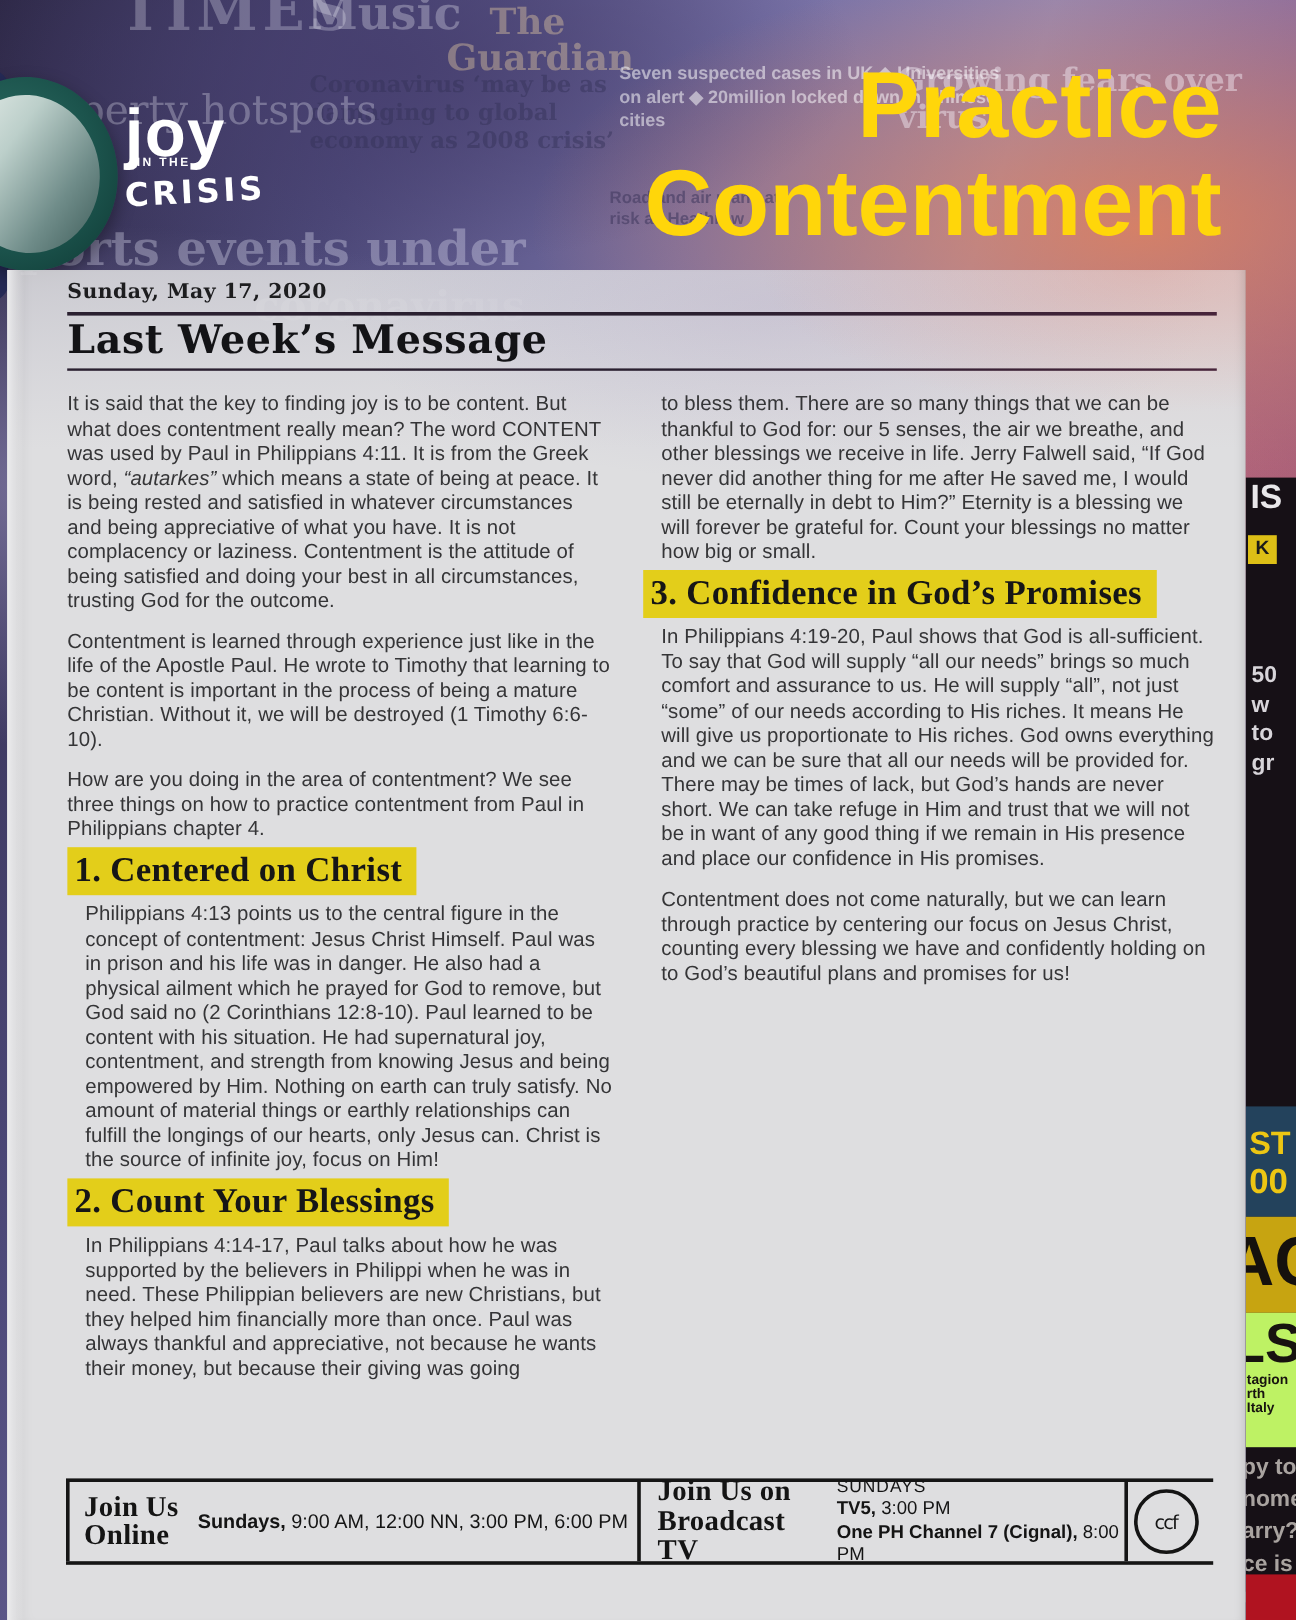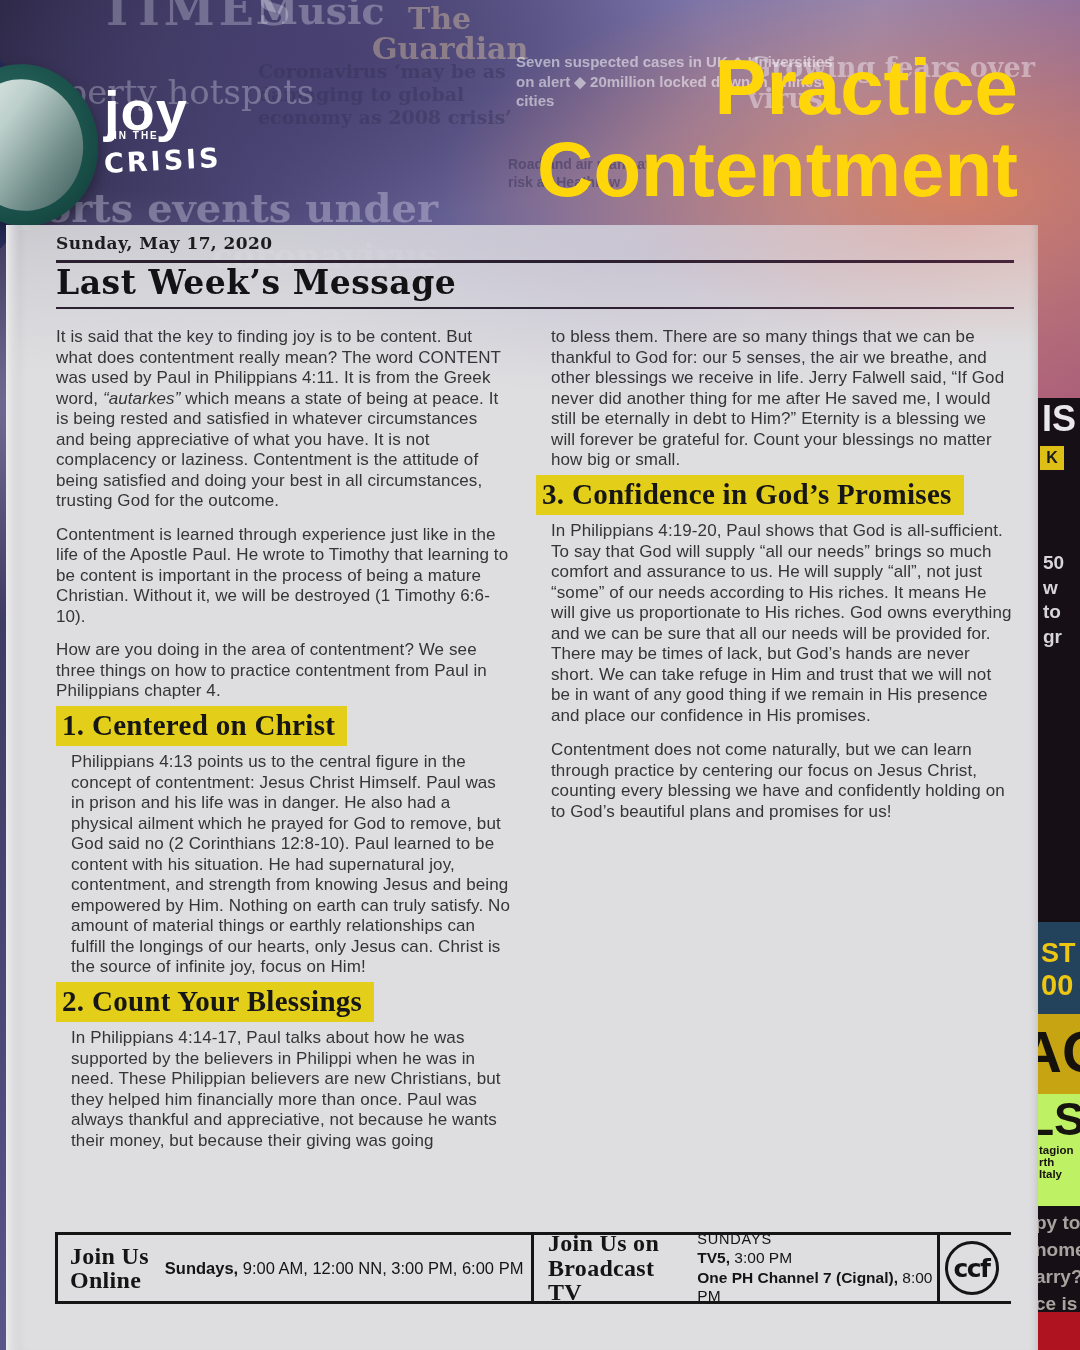--- a/index.html
+++ b/index.html
@@ -96,26 +96,26 @@
   .fb-icon { width: 19px; height: 19px; background: #141414; color: #dedee0; border-radius: 4px;
     font-family: "Liberation Serif", serif; font-weight: 700; font-size: 16px; line-height: 19px; text-align: center; }
   .yt-icon { width: 27px; height: 19px; background: #141414; border-radius: 5px; position: relative; }
   .yt-icon::after { content: ""; position: absolute; left: 10px; top: 5px; border-left: 8px solid #dedee0;
     border-top: 4.5px solid transparent; border-bottom: 4.5px solid transparent; }
   .yt-word { font-weight: 800; font-size: 16px; letter-spacing: -0.5px; margin-right: 2px; }
   .tv-days { font-weight: 400; font-size: 14.5px; letter-spacing: 0.8px; }
   .tv-line { font-size: 15.5px; margin-top: 2px; }
   .ccf-logo { width: 54px; height: 54px; border: 3.5px solid #141414; border-radius: 50%;
     display: flex; align-items: center; justify-content: center;
-    font-weight: 700; font-size: 25px; letter-spacing: -1.5px; font-family: "DejaVu Sans", sans-serif; }
+    font-weight: 400; font-size: 16px; letter-spacing: -1.5px; font-family: "DejaVu Sans", sans-serif; }
 
   
   .strip { position: absolute; left: 1038px; top: 398px; width: 42px; bottom: 0; background: #161016; overflow: hidden; }
   .strip div, .strip span { position: absolute; font-family: "Liberation Sans", sans-serif; }
-  .fr-is { top: 0px; left: 4px; font-family: "DejaVu Serif", serif; font-weight: 700; font-size: 36px; color: #e9e7ea; }
+  .fr-is { top: 0px; left: 4px; font-family: "DejaVu Serif", serif; font-weight: 700; font-size: 28px; color: #e9e7ea; }
   .fr-k { top: 48px; left: 2px; width: 24px; height: 24px; background: #ddbf16; color: #1a1a1a;
     font-weight: 800; font-size: 16px; line-height: 24px; text-align: center; }
   .fr-50 { top: 153px; left: 5px; font-weight: 800; font-size: 19px; color: #d8d5da; line-height: 1.3; position: absolute; }
   .fr-50 span { position: static; display: block; }
   .fr-navy { top: 524px; left: 0; width: 42px; height: 92px; background: #23425c; }
   .fr-navy span { position: static; display: block; font-weight: 800; color: #edc613; margin-left: 3px; }
   .fr-st { font-size: 27px; padding-top: 16px; }
   .fr-00 { font-size: 29px; }
   .fr-yellow { top: 616px; left: 0; width: 42px; height: 80px; background: #c7a411; overflow: hidden; }
   .fr-ac { position: static !important; display: block; font-family: "Liberation Serif", serif; font-weight: 900;

